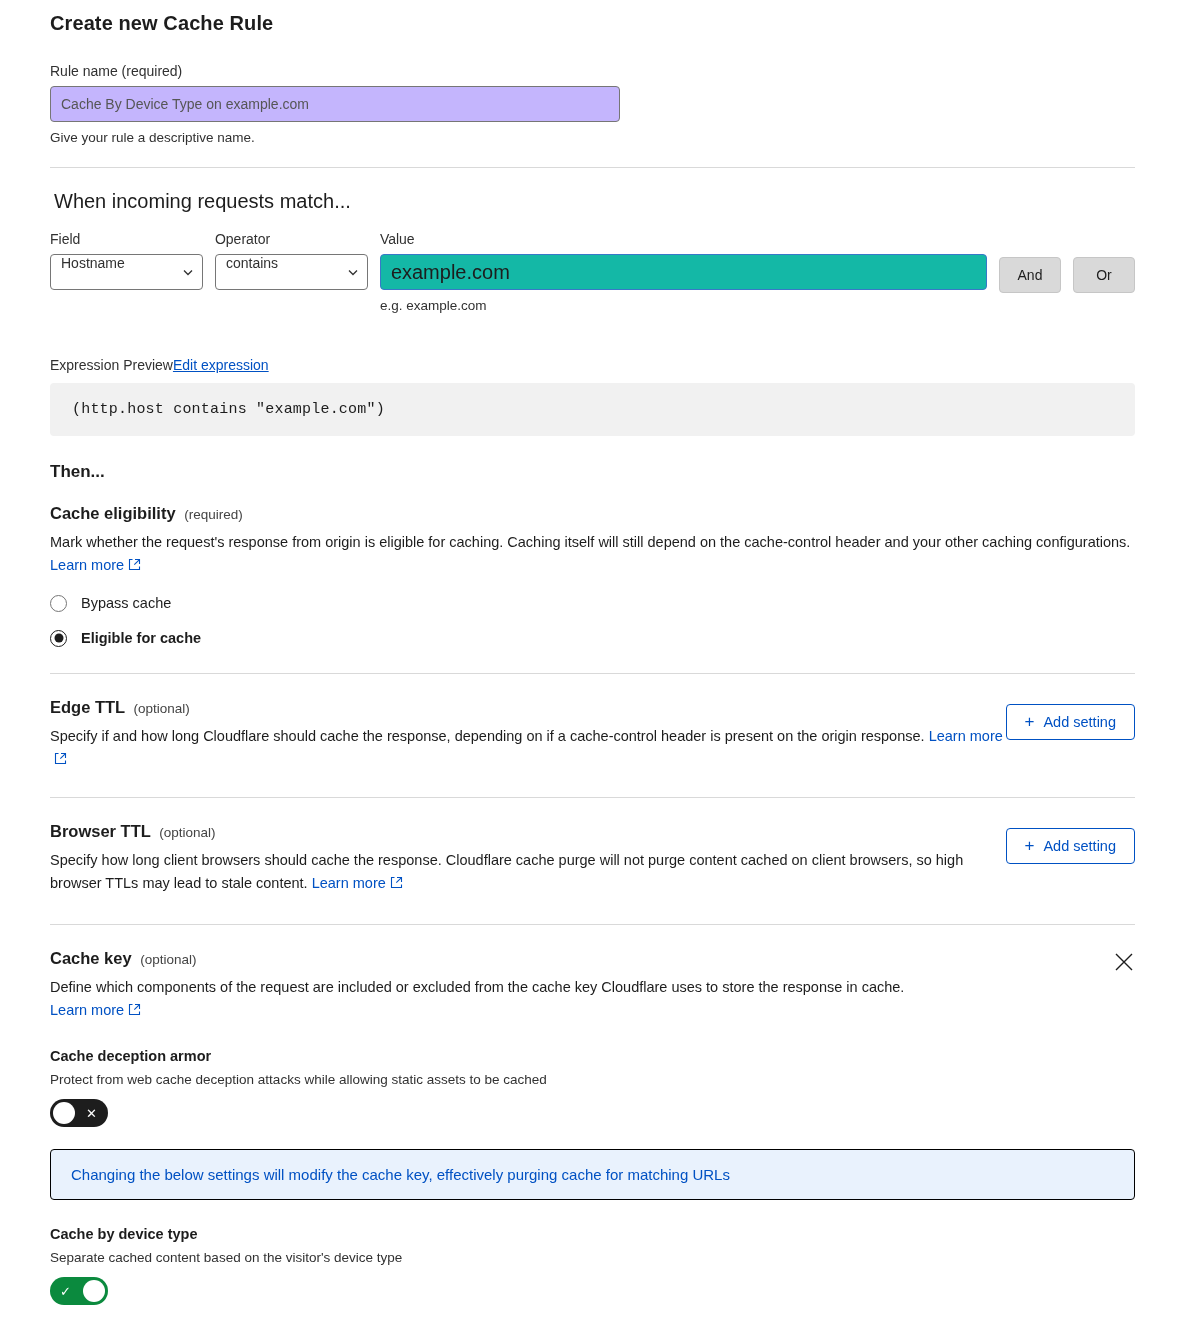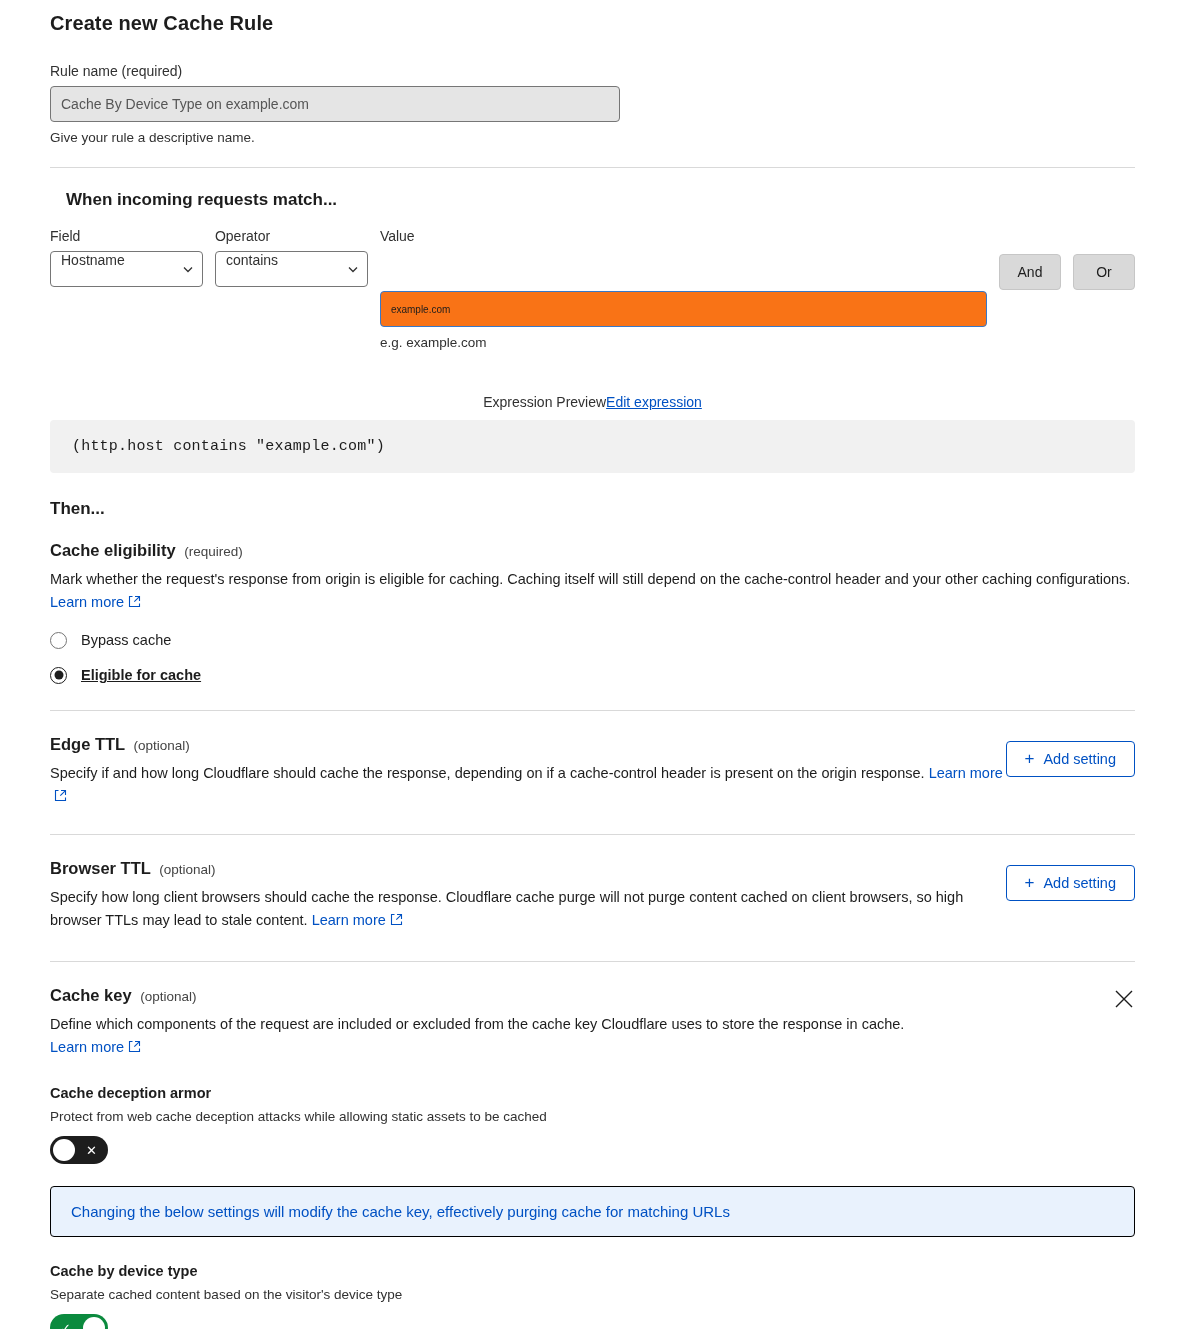--- a/index.html
+++ b/index.html
@@ -33,38 +33,38 @@
   }
   .text-input {
     width: 570px;
     height: 36px;
     border: 1px solid #767676;
     border-radius: 4px;
     padding: 0 10px;
     font-size: 14px;
     font-family: "Liberation Sans", sans-serif;
     color: #565656;
-    background: #e5e5e5;
+    background: #c4b5fd;
     outline: none;
   }
   .help-text {
     font-size: 13.5px;
     color: #313131;
     margin-top: 8px;
   }
   .divider {
     border: none;
     border-top: 1px solid #d9d9d9;
     margin: 22px 0 0 0;
   }
   .section-heading {
-    font-size: 17px;
-    font-weight: bold;
-    color: #1d1d1d;
-    margin: 22px 0 18px 16px;
+    font-size: 20px;
+    font-weight: normal;
+    color: #1d1d1d;
+    margin: 22px 0 18px 4px;
   }
   .match-row {
     display: flex;
     align-items: flex-start;
     gap: 12px;
   }
   .col-field { width: 165px; }
   .col-operator { width: 165px; }
   .col-value { width: 655px; }
   .select-box {
@@ -85,48 +85,47 @@
     top: 50%;
     transform: translateY(-50%);
     width: 10px;
     height: 10px;
   }
   .value-input {
     width: 100%;
     height: 36px;
     border: 1px solid #3878c8;
     border-radius: 4px;
-    background: #f97316;
+    background: #14b8a6;
     padding: 0 10px;
-    font-size: 10px;
+    font-size: 20px;
     font-family: "Liberation Sans", sans-serif;
     color: #1d1d1d;
     outline: none;
-    margin-top: 40px;
   }
   .value-hint {
     font-size: 13.5px;
     color: #313131;
     margin-top: 8px;
   }
   .btn-gray {
     height: 36px;
     min-width: 62px;
     padding: 0 14px;
     border: 1px solid #c6c6c6;
     border-radius: 4px;
     background: #d9d9d9;
     color: #1d1d1d;
     font-size: 14px;
     font-family: "Liberation Sans", sans-serif;
     cursor: pointer;
   }
   .expr-header {
     display: flex;
-    justify-content: center;
+    justify-content: flex-start;
     align-items: center;
     margin-top: 44px;
   }
   .expr-label {
     font-size: 14px;
     color: #313131;
   }
   .link-blue {
     font-size: 14px;
     color: #0051c3;
@@ -198,21 +197,21 @@
     position: absolute;
     left: 50%;
     top: 50%;
     transform: translate(-50%, -50%);
     width: 9px;
     height: 9px;
     background: #1d1d1d;
     border-radius: 50%;
   }
   .radio-label { font-size: 14.5px; color: #1d1d1d; }
-  .radio-label.bold { font-weight: bold; text-decoration: underline; }
+  .radio-label.bold { font-weight: bold; }
 
   .settings-block {
     display: flex;
     justify-content: space-between;
     align-items: flex-start;
   }
   .add-setting-btn {
     flex: none;
     display: inline-flex;
     align-items: center;

